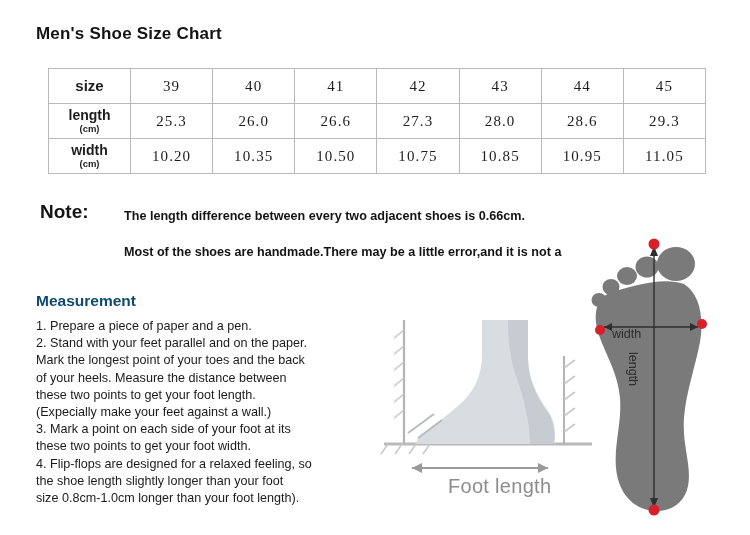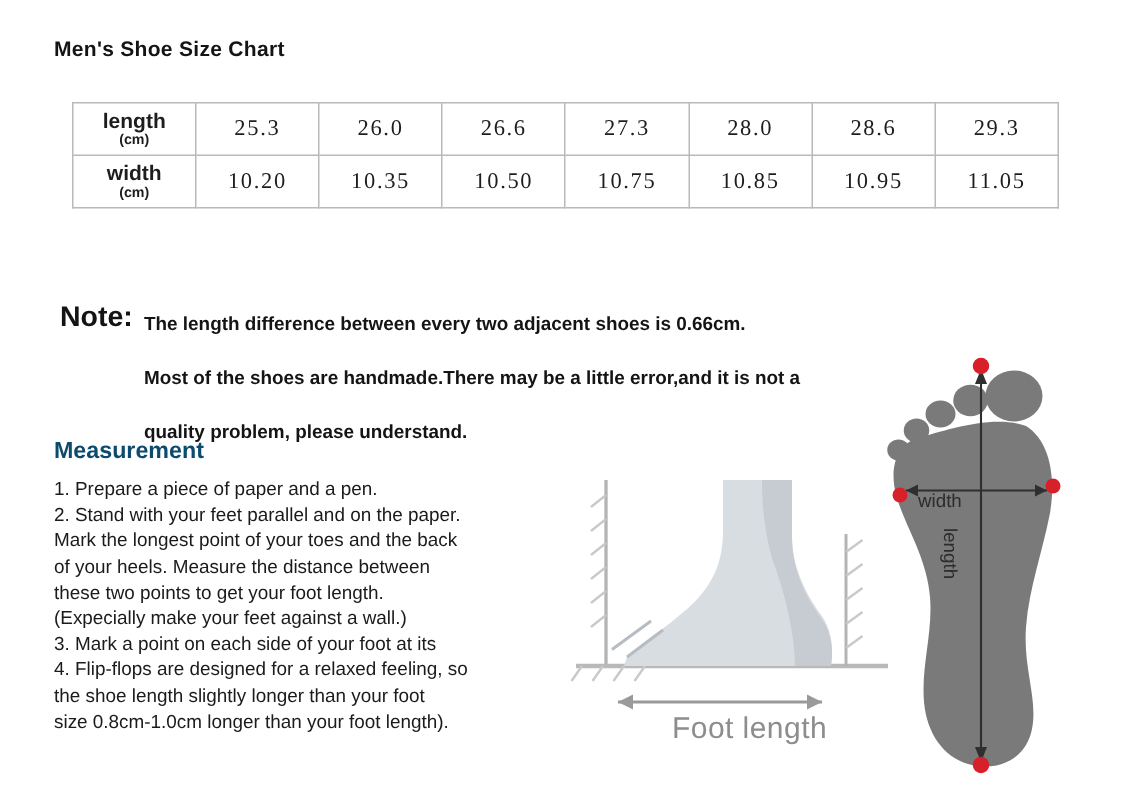--- a/index.html
+++ b/index.html
@@ -18,21 +18,21 @@
     width: 750px;
     height: 535px;
     padding: 0;
   }
 
   
   .title {
     position: absolute;
     left: 36px;
     top: 24px;
-    font-size: 14px;
+    font-size: 17px;
     font-weight: bold;
     letter-spacing: 0.2px;
     color: #141414;
   }
 
   
   .table-wrap {
     position: absolute;
     left: 48px;
     top: 68px;
@@ -86,21 +86,21 @@
   }
   .note-label {
     position: absolute;
     left: 0;
     top: 3px;
     font-size: 19px;
     font-weight: bold;
     color: #141414;
   }
   .note-lines {
-    margin-left: 56px;
+    margin-left: 84px;
   }
   .note-line {
     font-size: 12.6px;
     font-weight: bold;
     color: #141414;
     line-height: 36px;
     white-space: nowrap;
   }
 
   
@@ -171,20 +171,30 @@
 </head>
 <body>
 
 <div class="page">
 
   <div class="title">Men's Shoe Size Chart</div>
 
   <div class="table-wrap">
     <table class="size-table">
       <tbody>
+        <tr>
+          <td class="rowhead hdr-size">size</td>
+          <td class="val">39</td>
+          <td class="val">40</td>
+          <td class="val">41</td>
+          <td class="val">42</td>
+          <td class="val">43</td>
+          <td class="val">44</td>
+          <td class="val">45</td>
+        </tr>
         <tr>
           <td class="rowhead">
             <span>length</span>
             <span class="unit">(cm)</span>
           </td>
           <td class="val">25.3</td>
           <td class="val">26.0</td>
           <td class="val">26.6</td>
           <td class="val">27.3</td>
           <td class="val">28.0</td>
@@ -206,34 +216,34 @@
         </tr>
       </tbody>
     </table>
   </div>
 
   <div class="note">
     <div class="note-label">Note:</div>
     <div class="note-lines">
       <div class="note-line">The length difference between every two adjacent shoes is 0.66cm.</div>
       <div class="note-line">Most of the shoes are handmade.There may be a little error,and it is not a</div>
-      <div class="note-line">quality problem, please understand.</div>
     </div>
   </div>
 
   <div class="measure-title">Measurement</div>
 
   <div class="measure-body">
     <p>1. Prepare a piece of paper and a pen.</p>
     <p>2. Stand with your feet parallel and on the paper.</p>
     <p>Mark the longest point of your toes and the back</p>
     <p>of your heels. Measure the distance between</p>
     <p>these two points to get your foot length.</p>
     <p>(Expecially make your feet against a wall.)</p>
     <p> 3. Mark a point on each side of your foot at its</p>
+    <p>these two points to get your foot width.</p>
     <p> 4. Flip-flops are designed for a relaxed feeling, so</p>
     <p>the shoe length slightly longer than your foot</p>
     <p>size 0.8cm-1.0cm longer than your foot length).</p>
   </div>
 
   <div class="diagram-side">
     <svg width="220" height="200" viewBox="0 0 220 200">
 
       <line x1="26" y1="0" x2="26" y2="124" stroke="#b4b4b4" stroke-width="2.2"></line>
 

